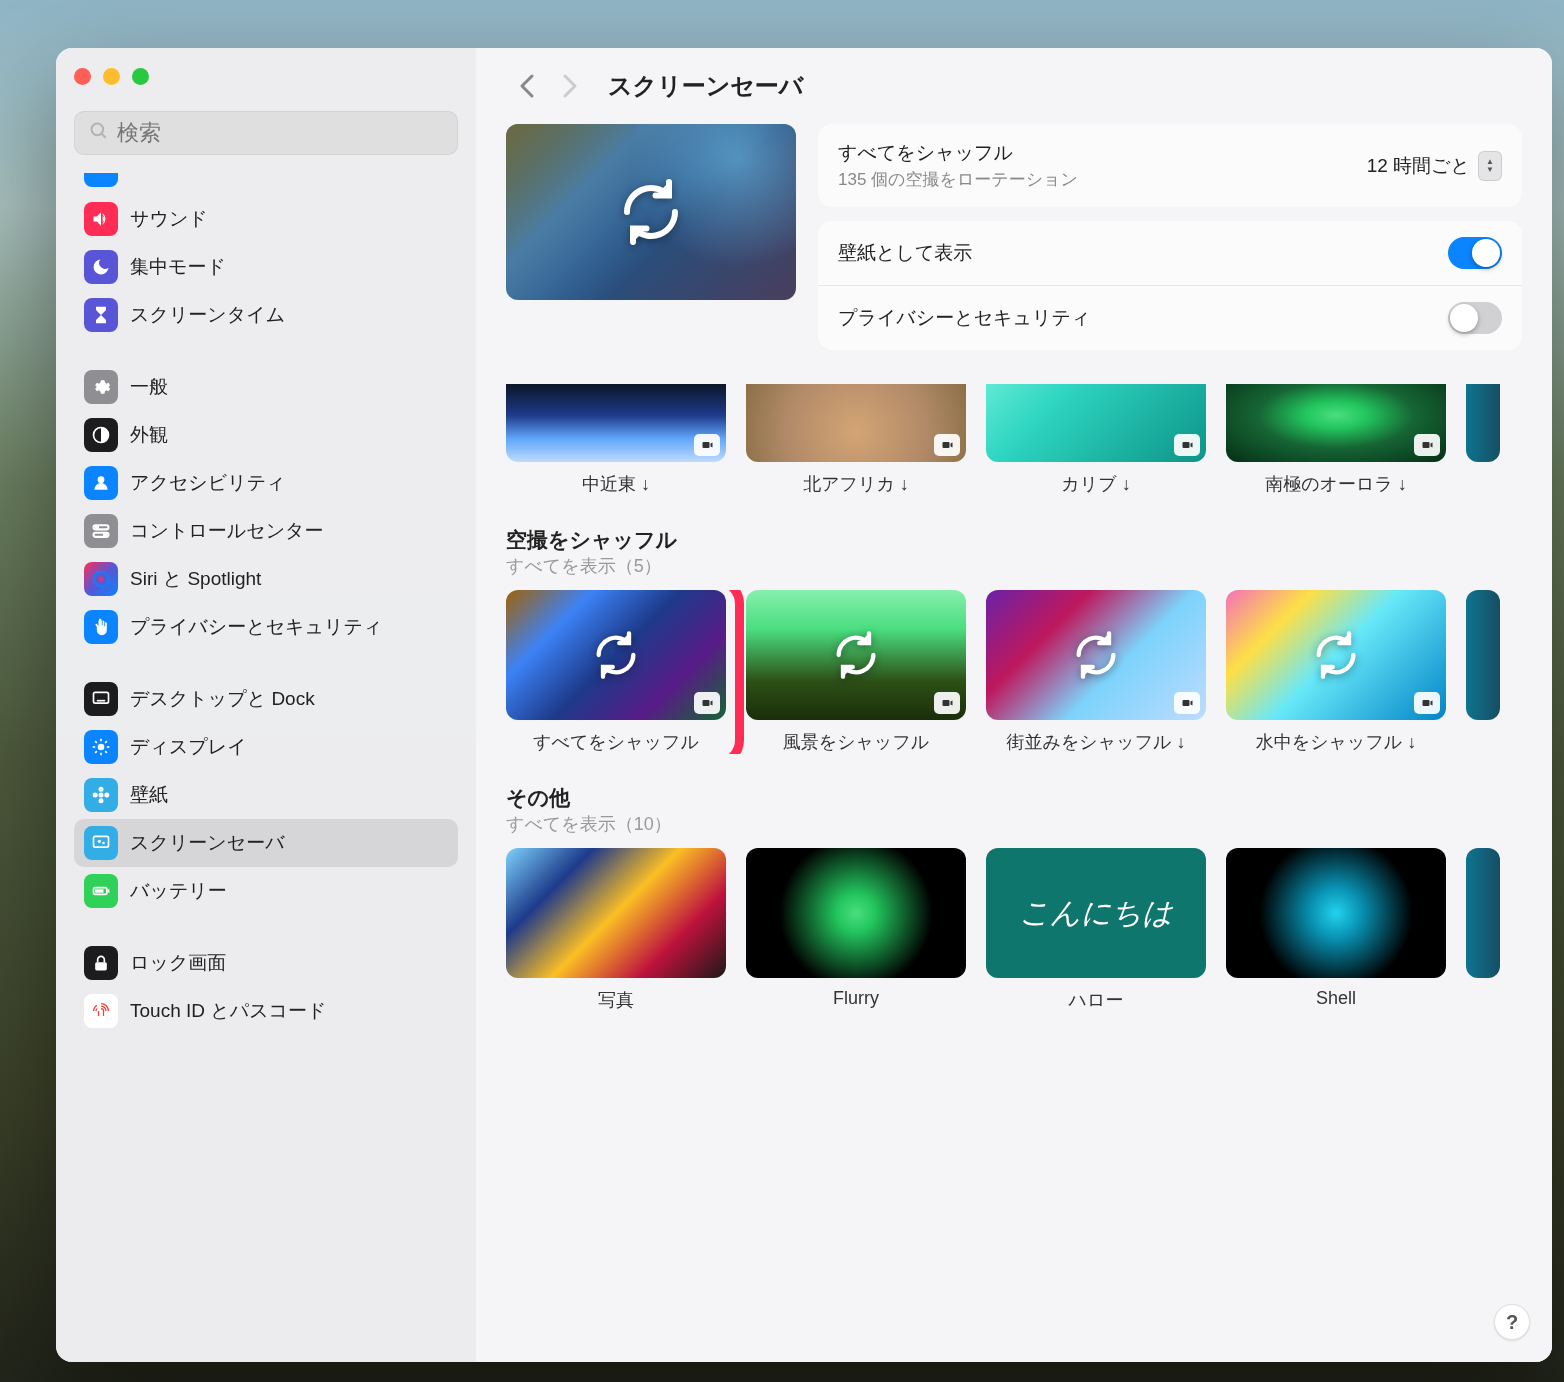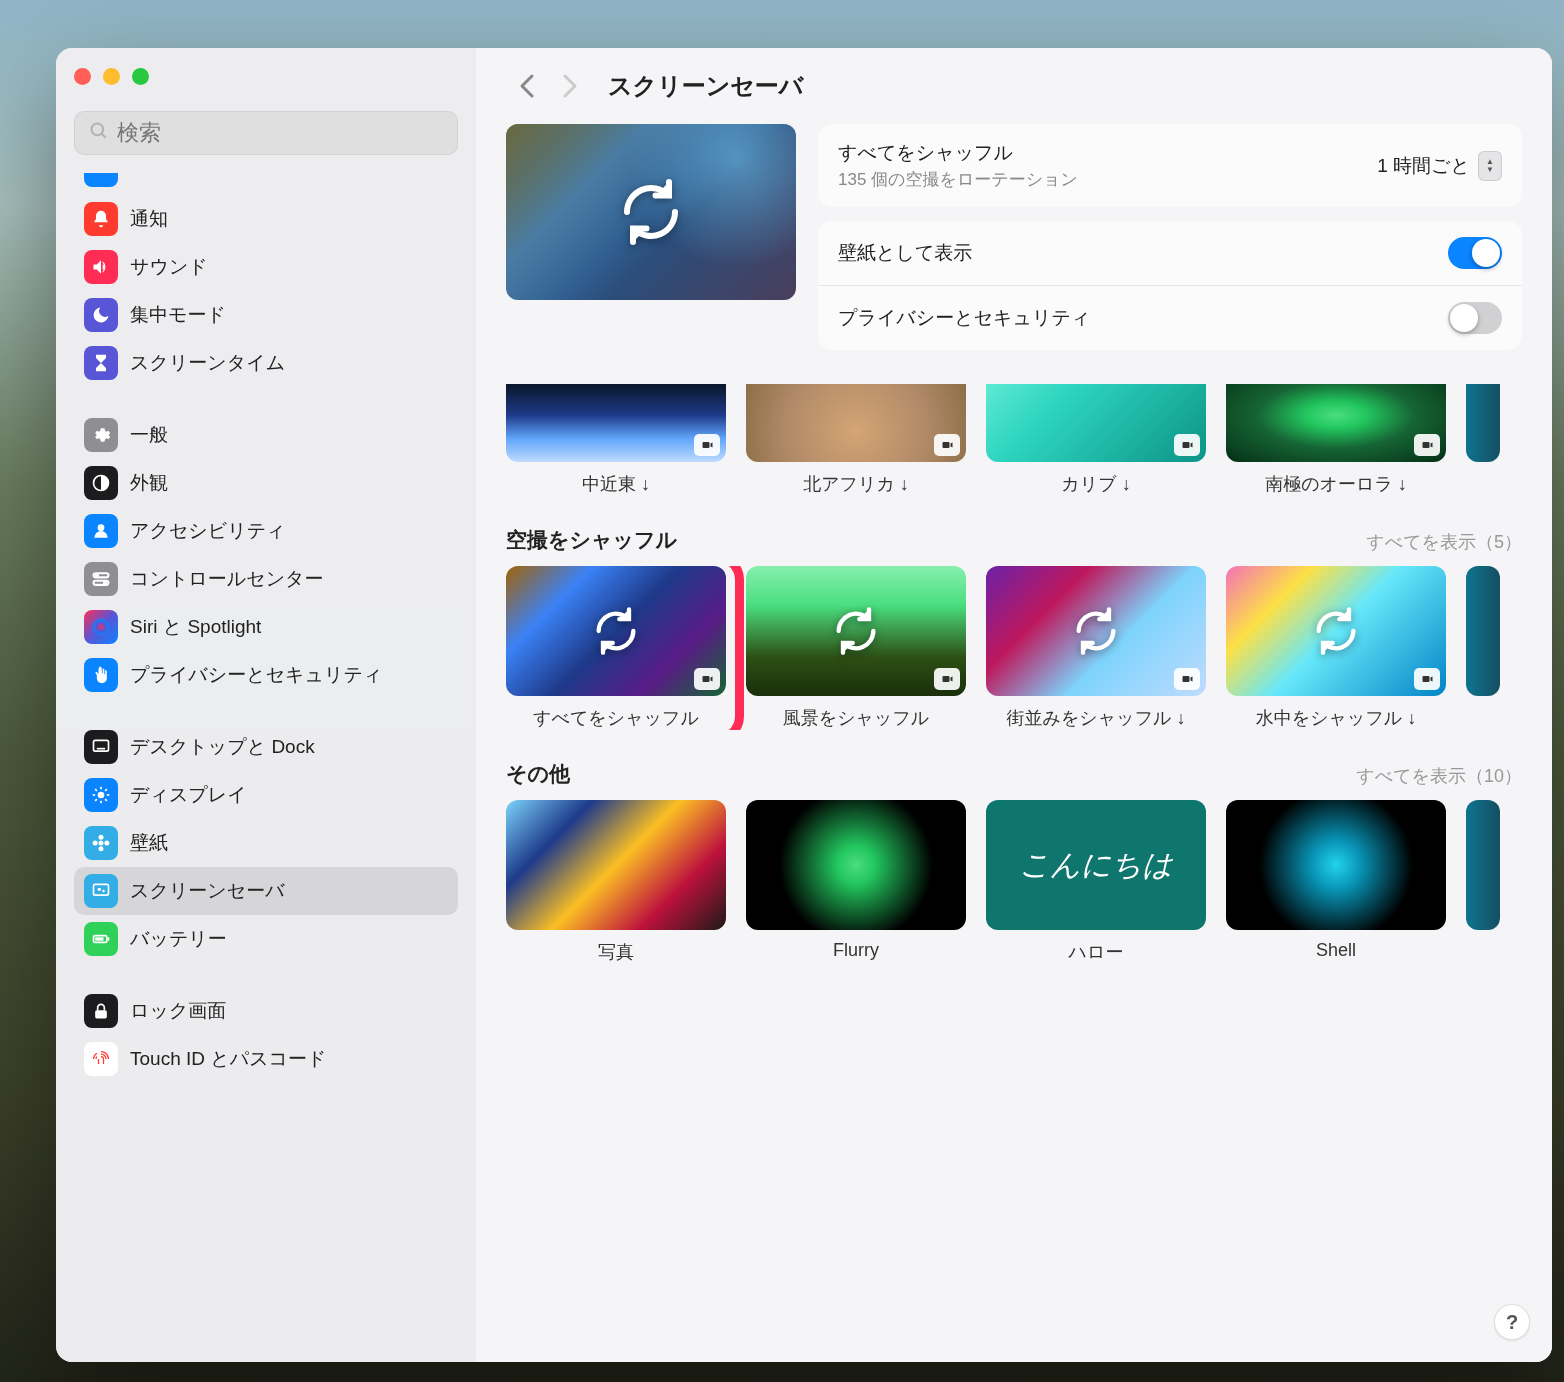--- a/index.html
+++ b/index.html
@@ -102,21 +102,21 @@
 .toggle.on { background:#0a84ff; }
 .toggle.off { background:#d1d1d3; }
 .toggle .knob {
   position:absolute; top:2px; width:28px; height:28px; border-radius:50%;
   background:#fff; box-shadow:0 2px 5px rgba(0,0,0,0.3);
 }
 .toggle.on .knob { right:2px; }
 .toggle.off .knob { left:2px; }
 
 .section { margin-top:30px; }
-.section-head { display:flex; justify-content:space-between; align-items:flex-end; margin-bottom:12px; }
+.section-head { display:flex; justify-content:space-between; align-items:flex-start; margin-bottom:12px;flex-direction:column; }
 .section-title { font-size:21px; font-weight:700; color:#222; }
 .section-more { font-size:18px; color:#999; cursor:pointer; }
 
 .grid { display:flex; gap:20px; overflow-x:hidden; }
 .card { flex-shrink:0; cursor:pointer; position:relative; }
 .card-thumb {
   width:220px; height:130px; border-radius:12px; position:relative;
   display:flex; align-items:center; justify-content:center; overflow:hidden;
 }
 .card-thumb .refresh-icon { width:52px; height:52px; }
@@ -178,28 +178,20 @@
             <line x1="20" y1="20" x2="15" y2="15"></line>
           </svg>
       </span>
       <input placeholder="検索" style="">
     </div>
     <div class="partial-icon">
       <div class="nav-icon" style="background:#0a84ff"></div>
     </div>
     <ul class="nav-list" id="nav-list">
         <li class="nav-item">
-          <div class="nav-icon" style="background: rgb(255, 59, 48);">
-            <svg viewBox="0 0 24 24" fill="#fff">
-              <path d="M12 2a6 6 0 0 0-6 6v4l-2 3v1h16v-1l-2-3V8a6 6 0 0 0-6-6zm0 20a2.5 2.5 0 0 0 2.5-2.5h-5A2.5 2.5 0 0 0 12 22z"></path>
-            </svg>
-          </div>
-          <span>通知</span>
-        </li>
-        <li class="nav-item">
           <div class="nav-icon" style="background: rgb(255, 45, 85);">
             <svg viewBox="0 0 24 24" fill="#fff">
               <path d="M3 9v6h4l5 5V4L7 9H3zm13 3a4 4 0 0 0-2-3.5v7A4 4 0 0 0 16 12zm-2-7v2a7 7 0 0 1 0 10v2a9 9 0 0 0 0-14z"></path>
             </svg>
           </div>
           <span>サウンド</span>
         </li>
         <li class="nav-item">
           <div class="nav-icon" style="background: rgb(88, 86, 214);">
             <svg viewBox="0 0 24 24" fill="#fff">
@@ -386,21 +378,21 @@
           </div>
         </div>
         <div class="settings-panel">
           <div class="setting-group">
             <div class="setting-row">
               <div class="setting-left">
                 <div class="setting-label">すべてをシャッフル</div>
                 <div class="setting-sub">135 個の空撮をローテーション</div>
               </div>
               <div class="stepper">
-                <span>1 時間ごと</span>
+                <span>12 時間ごと</span>
                 <div class="stepper-btn">
                     <span>▲</span>
                     <span>▼</span>
                   </div>
               </div>
             </div>
           </div>
           <div class="setting-group">
             <div class="setting-row">
               <div class="setting-label">壁紙として表示</div>

